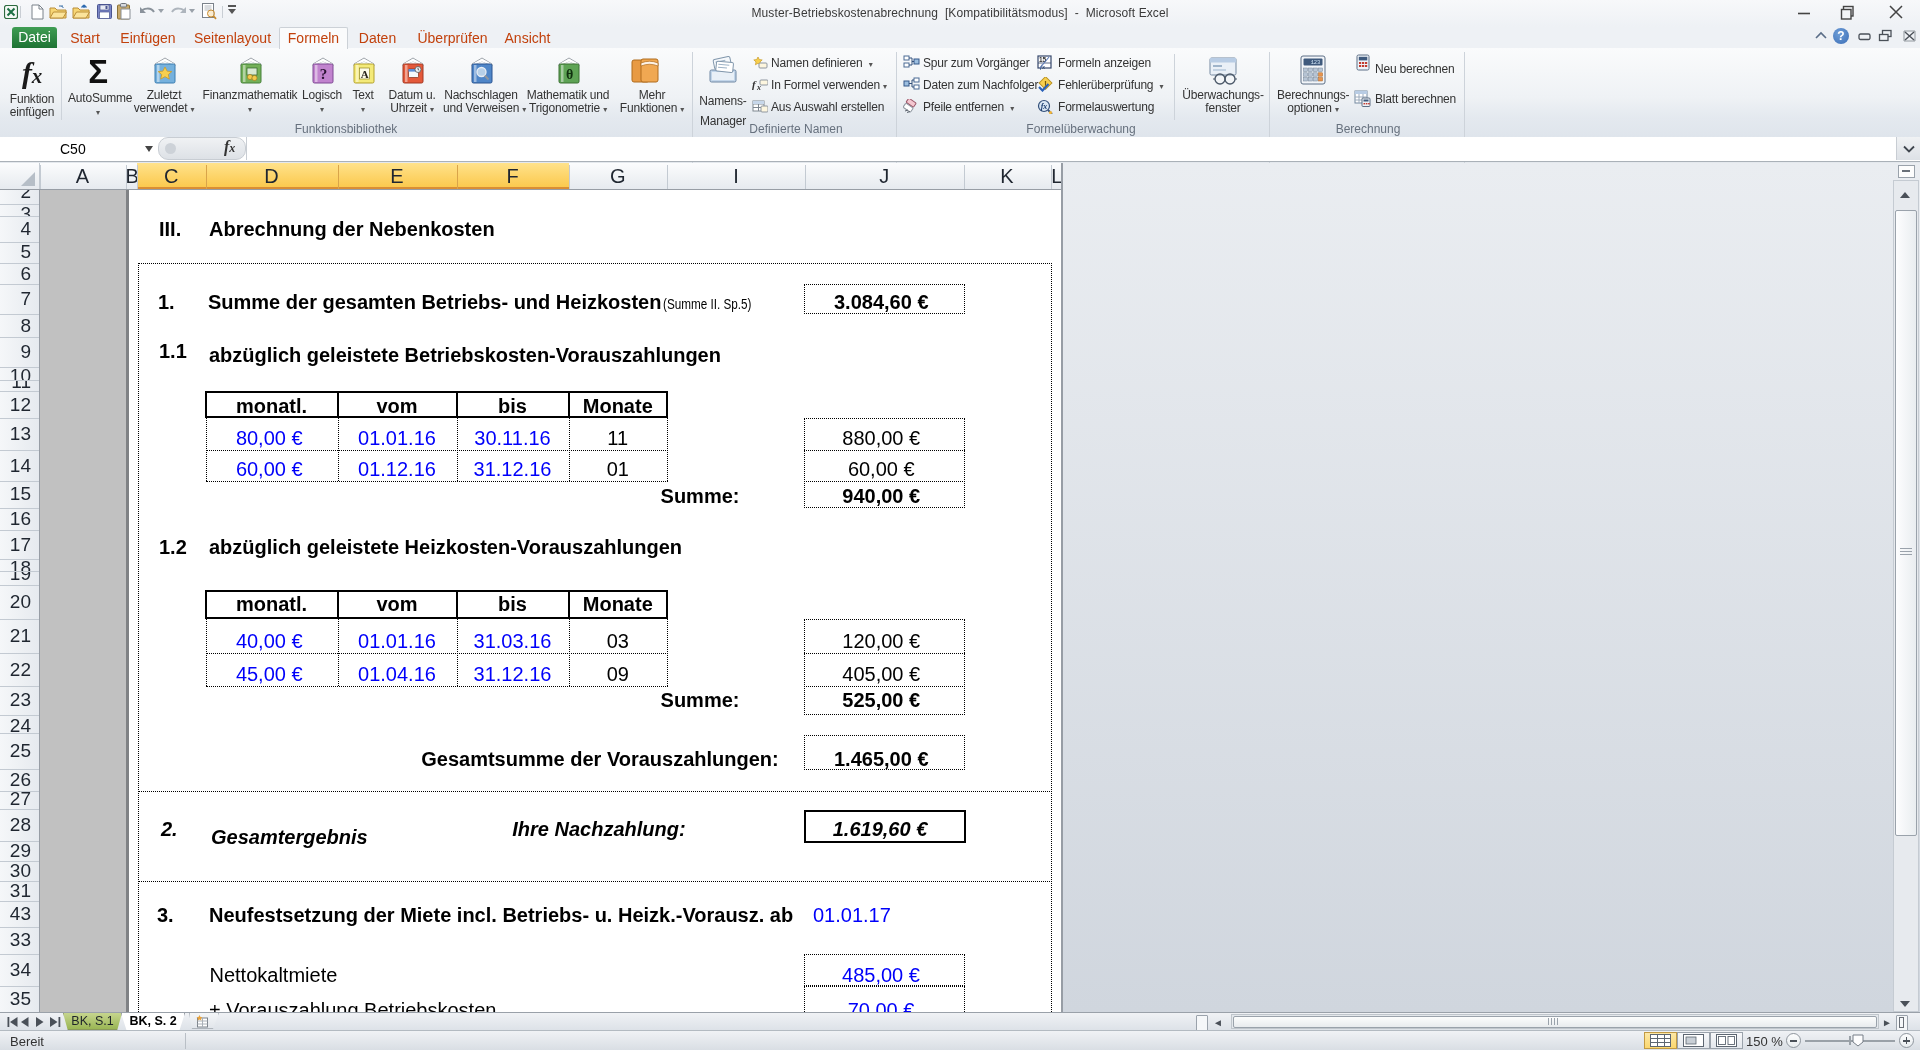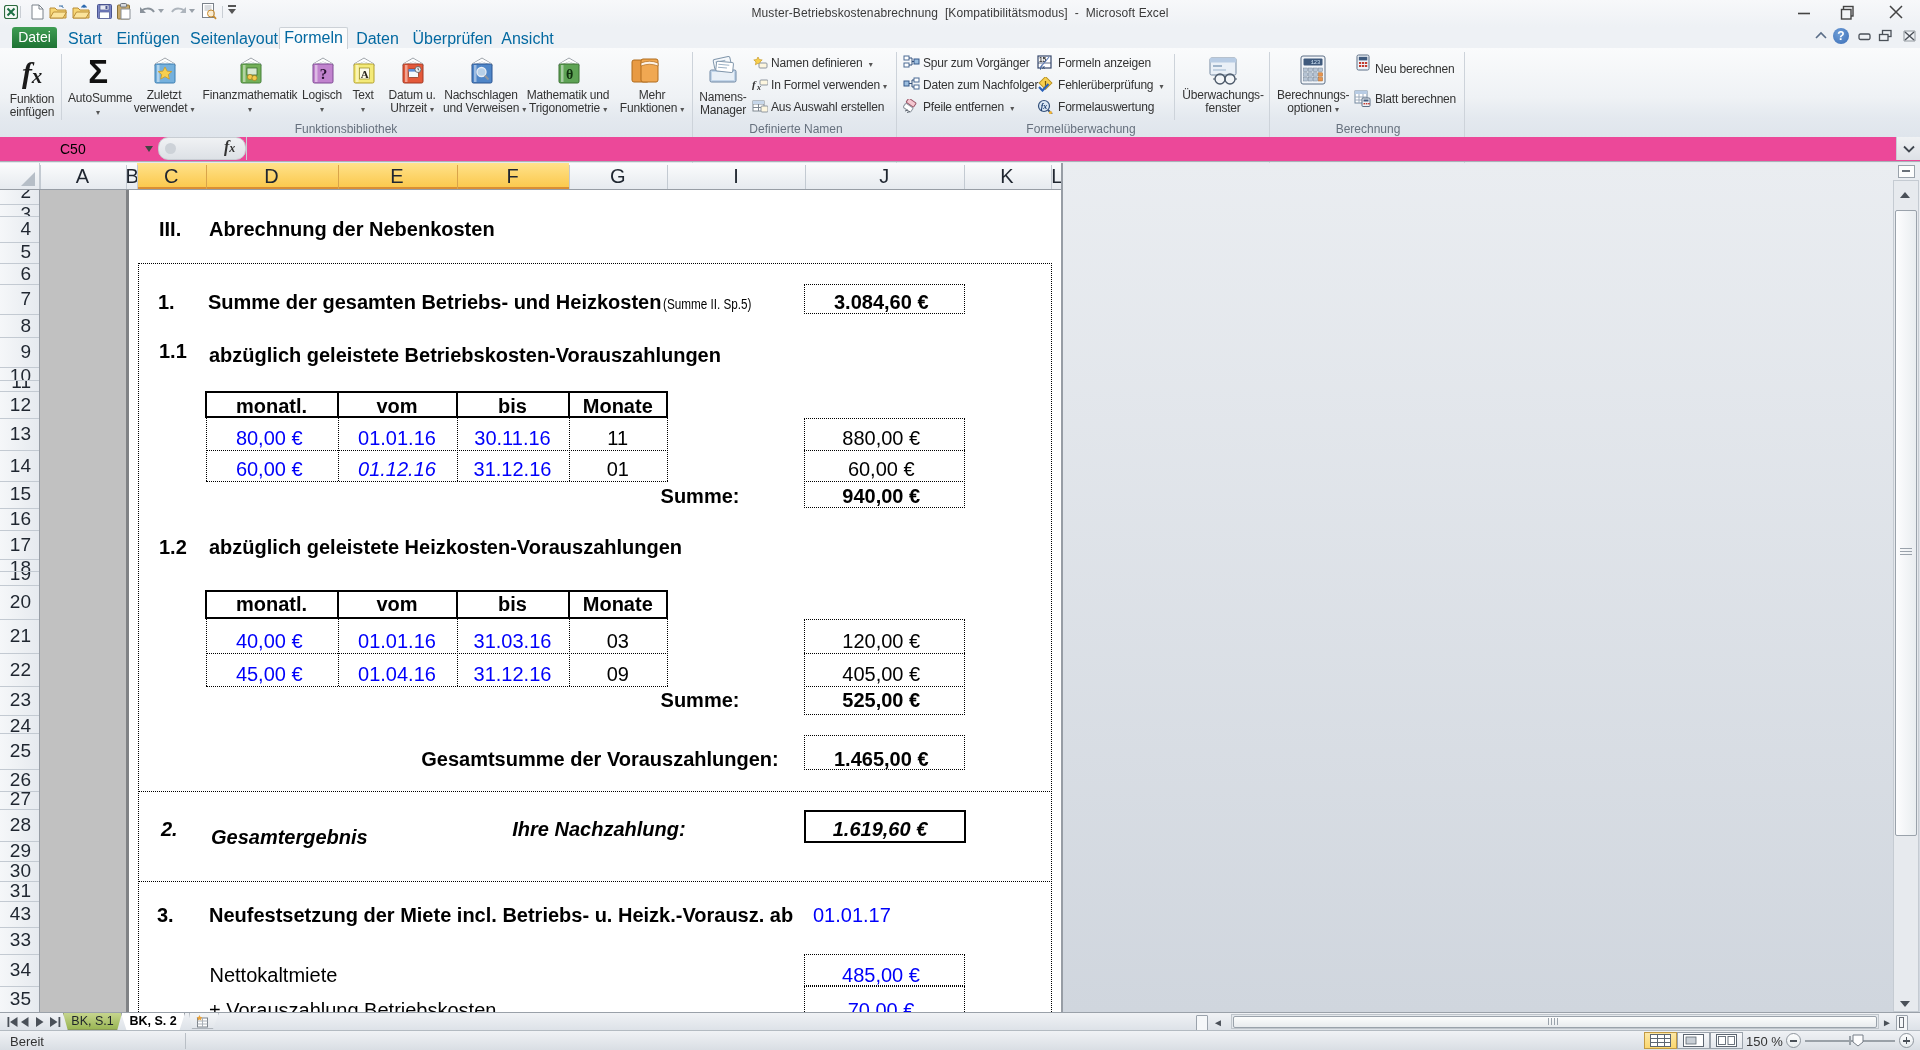--- a/index.html
+++ b/index.html
@@ -3,36 +3,36 @@
 <style>
 html,body{margin:0;padding:0;}
 body{width:1920px;height:1050px;overflow:hidden;position:relative;
  font-family:"Liberation Sans",sans-serif;background:#e4e8ed;}
 .abs{position:absolute;}
 
 #titlebar{left:0;top:0;width:1920px;height:27px;background:linear-gradient(#f7f8fa,#eef1f5);}
 #title{left:0;top:6px;width:1920px;text-align:center;font-size:12px;color:#3a3a3a;letter-spacing:0.1px;}
 
 #tabrow{left:0;top:27px;width:1920px;height:21px;background:#eef1f5;border-bottom:1px solid #c9ced4;}
-.rtab{position:absolute;top:3px;height:18px;font-size:16px;color:#0369a1;text-align:center;}
+.rtab{position:absolute;top:3px;height:18px;font-size:14px;color:#c2410c;text-align:center;}
 #tab-datei{left:12px;width:45px;top:0;height:21px;line-height:21px;font-size:14px;color:#fff;
  background:linear-gradient(#3f9d53,#1e7334);border-radius:3px 3px 0 0;}
 #tab-formeln{left:279px;width:69px;top:0;height:22px;line-height:20px;background:#fafbfc;
  border:1px solid #ccd1d7;border-bottom:none;border-radius:2px 2px 0 0;box-sizing:border-box;z-index:5;}
 
 #ribbon{left:0;top:48px;width:1920px;height:89px;
  background:linear-gradient(#fafbfc,#eff2f5 55%,#e4e9ef 78%,#dfe5ec);border-bottom:1px solid #bac1c9;}
 .gsep{position:absolute;top:4px;height:114px;width:1px;background:#cdd3da;}
 .glabel{position:absolute;top:74px;height:14px;font-size:12px;color:#67717e;text-align:center;}
 .bigbtn{position:absolute;top:2px;text-align:center;font-size:12px;color:#333;letter-spacing:-0.2px;}
 .bigbtn div{white-space:nowrap;}
 .smalltxt{position:absolute;font-size:12px;color:#333;white-space:nowrap;letter-spacing:-0.2px;}
 .dd{color:#555;font-size:8px;}
 
-#fbar{left:0;top:137px;width:1920px;height:24px;background:#ec4899;border-bottom:1px solid #aab1b8;}
+#fbar{left:0;top:137px;width:1920px;height:24px;background:#ffffff;border-bottom:1px solid #aab1b8;}
 
 #colhead{left:0;top:163px;width:1063px;height:27px;
  background:linear-gradient(#fbfcfd,#e6eaef);border-bottom:1px solid #979da5;box-sizing:border-box;}
 .cl{position:absolute;top:0;height:26px;line-height:26px;text-align:center;font-size:20px;color:#1f2630;}
 .csep{position:absolute;top:2px;height:24px;width:1px;background:#c3cad2;}
 #amber{position:absolute;left:137px;top:0;width:431.5px;height:24px;
  background:linear-gradient(#ffe28b,#fbc94e);border-bottom:2px solid #da8e33;box-sizing:content-box;}
 
 #rowhead{left:0;top:190px;width:40px;height:822px;overflow:hidden;background:linear-gradient(90deg,#f5f7f9,#e6eaef);
  border-right:1px solid #979da5;box-sizing:border-box;}
@@ -269,21 +269,21 @@
           <rect x="8" y="4" width="17" height="10" rx="1.5" fill="#f6f9fc" stroke="#8096ab"></rect>
           <line x1="10" y1="7" x2="20" y2="7" stroke="#9db2c6"></line>
           <line x1="10" y1="10" x2="18" y2="10" stroke="#9db2c6"></line>
         </g>
         <g transform="rotate(6 20 14)">
           <rect x="10" y="8" width="17" height="10" rx="1.5" fill="#fff" stroke="#8096ab"></rect>
           <line x1="12" y1="11" x2="23" y2="11" stroke="#9db2c6"></line>
           <line x1="12" y1="14" x2="21" y2="14" stroke="#9db2c6"></line>
         </g>
       </svg>
-   <div style="margin-top:0;line-height:13px;">Namens-<br>Manager</div>
+   <div style="margin-top:0;line-height:20px;">Namens-<br>Manager</div>
  </div>
  <svg style="position:absolute;left:752px;top:7px;" width="16" height="14">
       <path d="M6 2 l1.3 2.6 2.9.3-2.2 2 .6 2.9-2.6-1.5-2.6 1.5.6-2.9-2.2-2 2.9-.3z" fill="#f7cf4e" stroke="#c99b28" stroke-width="0.7"></path>
       <rect x="7" y="8" width="8" height="5" rx="1" fill="#fdf6df" stroke="#8f97a0"></rect>
     </svg>
  <div class="smalltxt" style="left:771px;top:8px;">Namen definieren&nbsp;&nbsp;<span class="dd">▾</span></div>
  <svg style="position:absolute;left:752px;top:29px;" width="16" height="14">
       <text x="0" y="11" font-size="11" font-style="italic" font-weight="bold" font-family="Liberation Serif" fill="#333">f</text>
       <text x="5" y="13" font-size="8" font-style="italic" font-weight="bold" font-family="Liberation Serif" fill="#333">x</text>
       <rect x="8" y="3" width="8" height="5" rx="1" fill="#fdf6df" stroke="#8f97a0"></rect>
@@ -574,21 +574,21 @@
  <div class="dotv" style="left:416.5px;top:228px;height:63px;"></div>
  <div class="dotv" style="left:528.5px;top:228px;height:63px;"></div>
  <div class="dotv" style="left:626.5px;top:228px;height:63px;"></div>
  <div class="doth" style="left:165.5px;top:259.5px;width:462px;"></div>
  <div class="doth" style="left:165.5px;top:291px;width:462px;"></div>
  <div class="t bl rt" style="left:165.5px;top:236.5px;width:127.5px;">80,00&nbsp;€</div>
  <div class="t bl ctr" style="left:297.5px;top:236.5px;width:119px;">01.01.16</div>
  <div class="t bl ctr" style="left:416.5px;top:236.5px;width:112px;">30.11.16</div>
  <div class="t ctr" style="left:528.5px;top:236.5px;width:98.5px;">11</div>
  <div class="t bl rt" style="left:165.5px;top:268px;width:127.5px;">60,00&nbsp;€</div>
- <div class="t bl ctr" style="left:297.5px;top:268px;width:119px;font-style:italic;">01.12.16</div>
+ <div class="t bl ctr" style="left:297.5px;top:268px;width:119px;">01.12.16</div>
  <div class="t bl ctr" style="left:416.5px;top:268px;width:112px;">31.12.16</div>
  <div class="t ctr" style="left:528.5px;top:268px;width:98.5px;">01</div>
 
  <div class="dotted" style="left:764px;top:228px;width:161px;height:89.5px;"></div>
  <div class="doth" style="left:764px;top:259.5px;width:161px;"></div>
  <div class="doth" style="left:764px;top:291px;width:161px;"></div>
  <div class="t rt" style="left:764px;top:236.5px;width:154.5px;">880,00&nbsp;€</div>
  <div class="t rt" style="left:764px;top:268px;width:154.5px;">60,00&nbsp;€</div>
  <div class="t b rt" style="left:764px;top:294.5px;width:154.5px;">940,00&nbsp;€</div>
  <div class="t b rt" style="left:560px;top:294.5px;width:200px;">Summe:</div>

